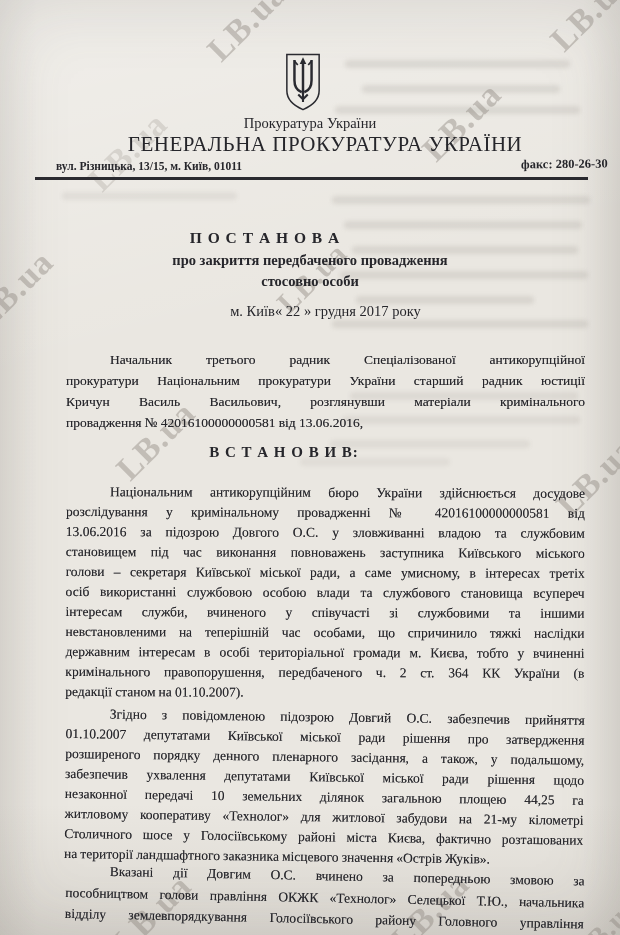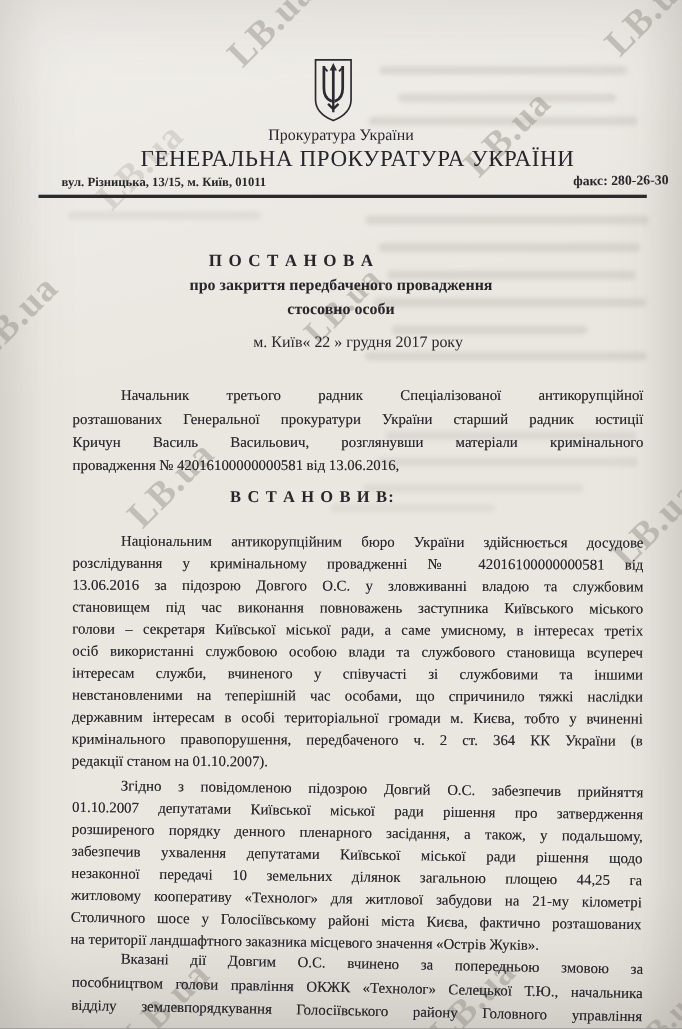--- a/index.html
+++ b/index.html
@@ -114,21 +114,21 @@
   <div class="abs t-sub1">про закриття передбаченого провадження</div>
   <div class="abs t-sub2">стосовно особи</div>
 
   <div class="abs dateline">
     <span>м. Київ</span>
     <span>« 22 » грудня 2017 року</span>
   </div>
 
   <div class="abs para p1">
       <div class="line first">Начальник третього радник Спеціалізованої антикорупційної</div>
-      <div class="line">розташованих Генеральної прокуратури України старший радник юстиції</div>
+      <div class="line">прокуратури Національним прокуратури України старший радник юстиції</div>
       <div class="line">Кричун Василь Васильович, розглянувши матеріали кримінального</div>
       <div class="line last">провадження № 42016100000000581 від 13.06.2016,</div>
     </div>
 
   <div class="abs resolution">В С Т А Н О В И В:</div>
 
   <div class="abs para p2">
       <div class="line first">Національним антикорупційним бюро України здійснюється досудове</div>
       <div class="line">розслідування у кримінальному провадженні № 42016100000000581 від</div>
       <div class="line">13.06.2016 за підозрою Довгого О.С. у зловживанні владою та службовим</div>

